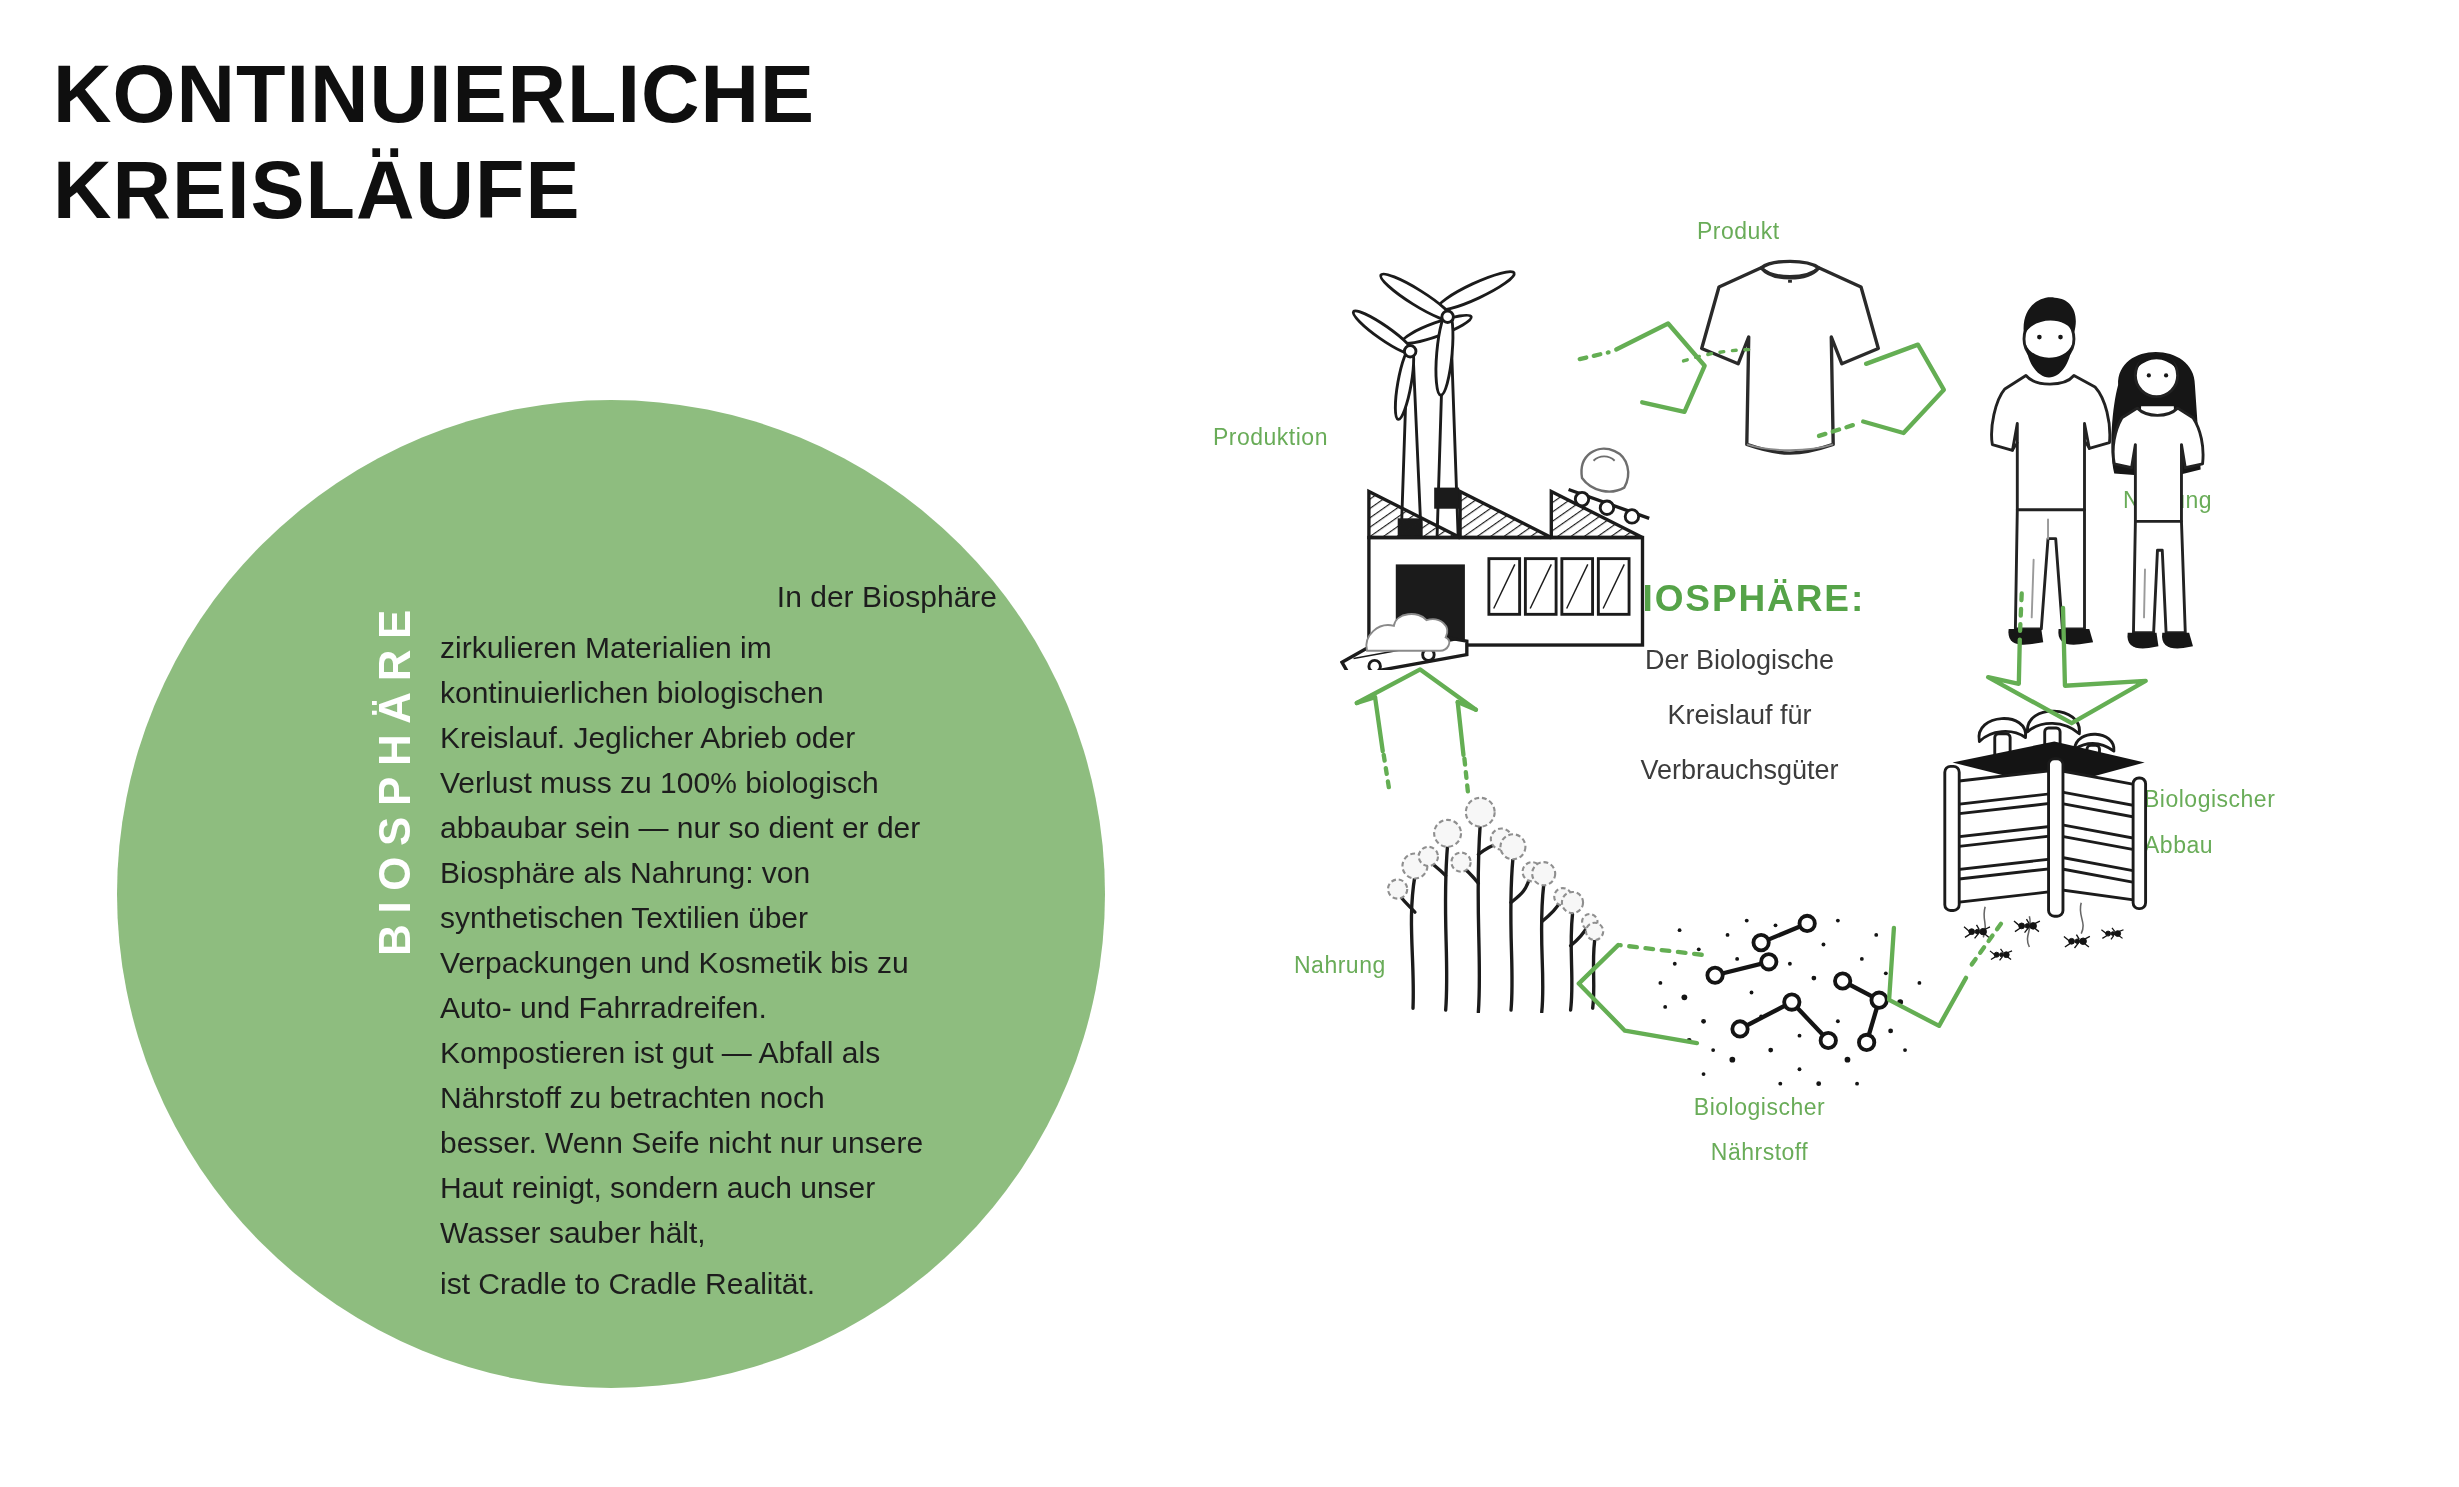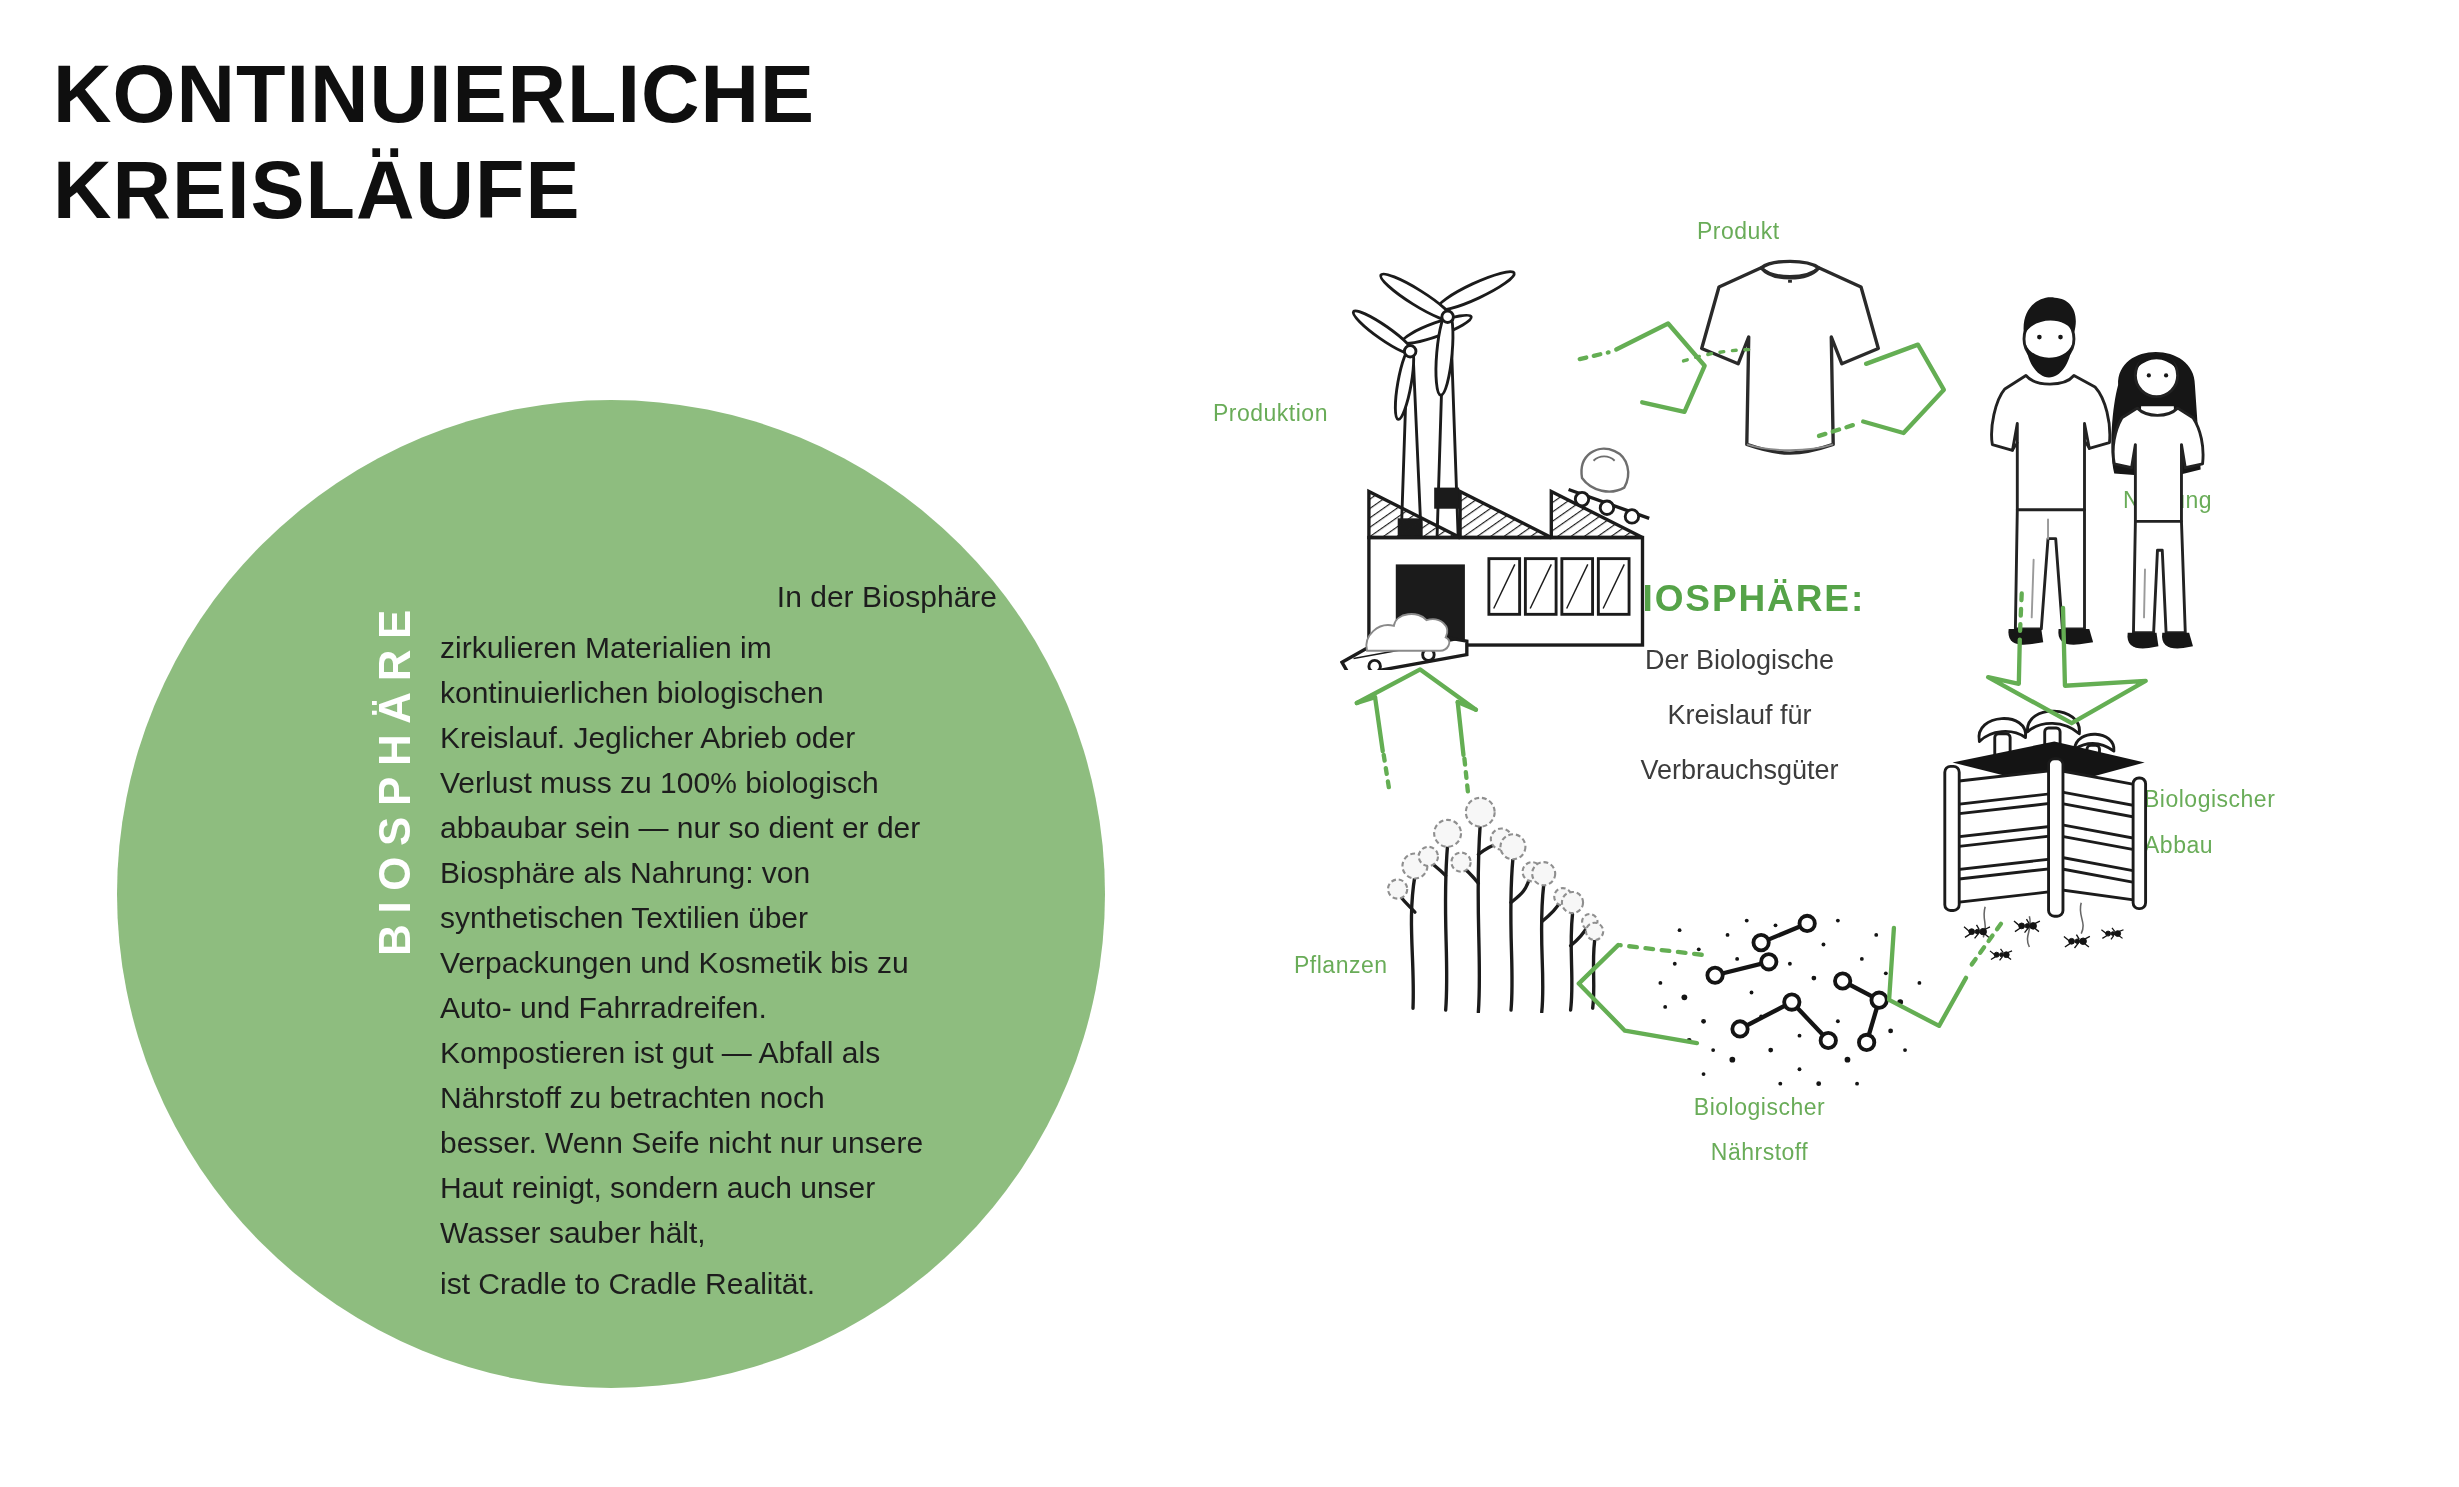--- a/index.html
+++ b/index.html
@@ -40,21 +40,21 @@
   }
   .circle-text p{white-space:pre-line;}
   .circle-text .para-intro{margin-bottom:5.8px;text-align:right;}
   .circle-text .para-outro{margin-top:5.8px;}
 
   .stage-label{
     position:absolute;color:var(--label-green);
     font-size:23px;line-height:45px;letter-spacing:0.5px;
     white-space:pre-line;
   }
-  .label-produktion{left:1213px;top:372px;}
+  .label-produktion{left:1213px;top:396px;}
   .label-produkt{left:1697px;top:190px;}
   .label-nutzung{left:2123px;top:459px;}
   .label-abbau{left:2144px;top:757px;line-height:46px;}
   .label-naehrstoff{left:1620px;top:1066px;width:279px;text-align:center;}
   .label-pflanzen{left:1294px;top:924px;}
 
   .cycle-center{
     position:absolute;left:1574px;top:559px;width:331px;text-align:center;
   }
   .cycle-center .center-heading{
@@ -100,21 +100,21 @@
     <p class="para-outro">ist Cradle to Cradle Realität.</p>
   </div>
 
   <div class="stage-label label-produktion">Produktion</div>
   <div class="stage-label label-produkt">Produkt</div>
   <div class="stage-label label-nutzung">Nutzung</div>
   <div class="stage-label label-abbau">Biologischer
 Abbau</div>
   <div class="stage-label label-naehrstoff">Biologischer
 Nährstoff</div>
-  <div class="stage-label label-pflanzen">Pflanzen</div>
+  <div class="stage-label label-pflanzen">Nahrung</div>
 
   <div class="cycle-center">
     <div class="center-heading">BIOSPHÄRE:</div>
     <div class="center-subtitle">Der Biologische
 Kreislauf für
 Verbrauchsgüter</div>
   </div>
 
   <div class="illo" style="left:1340px;top:219px;">
     <svg width="317" height="432" viewBox="0 0 330 450">

